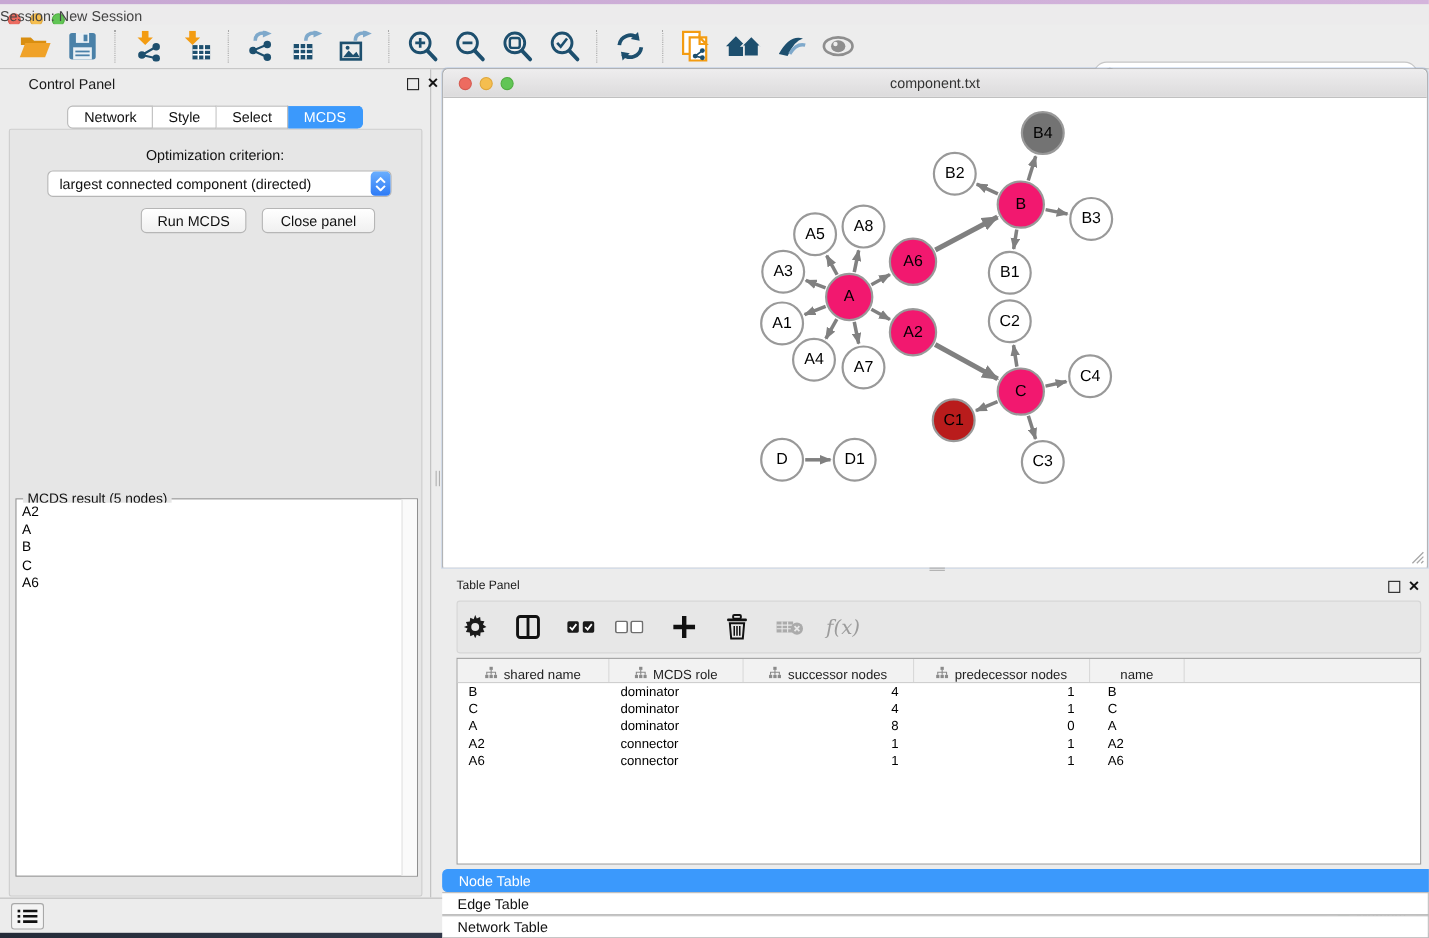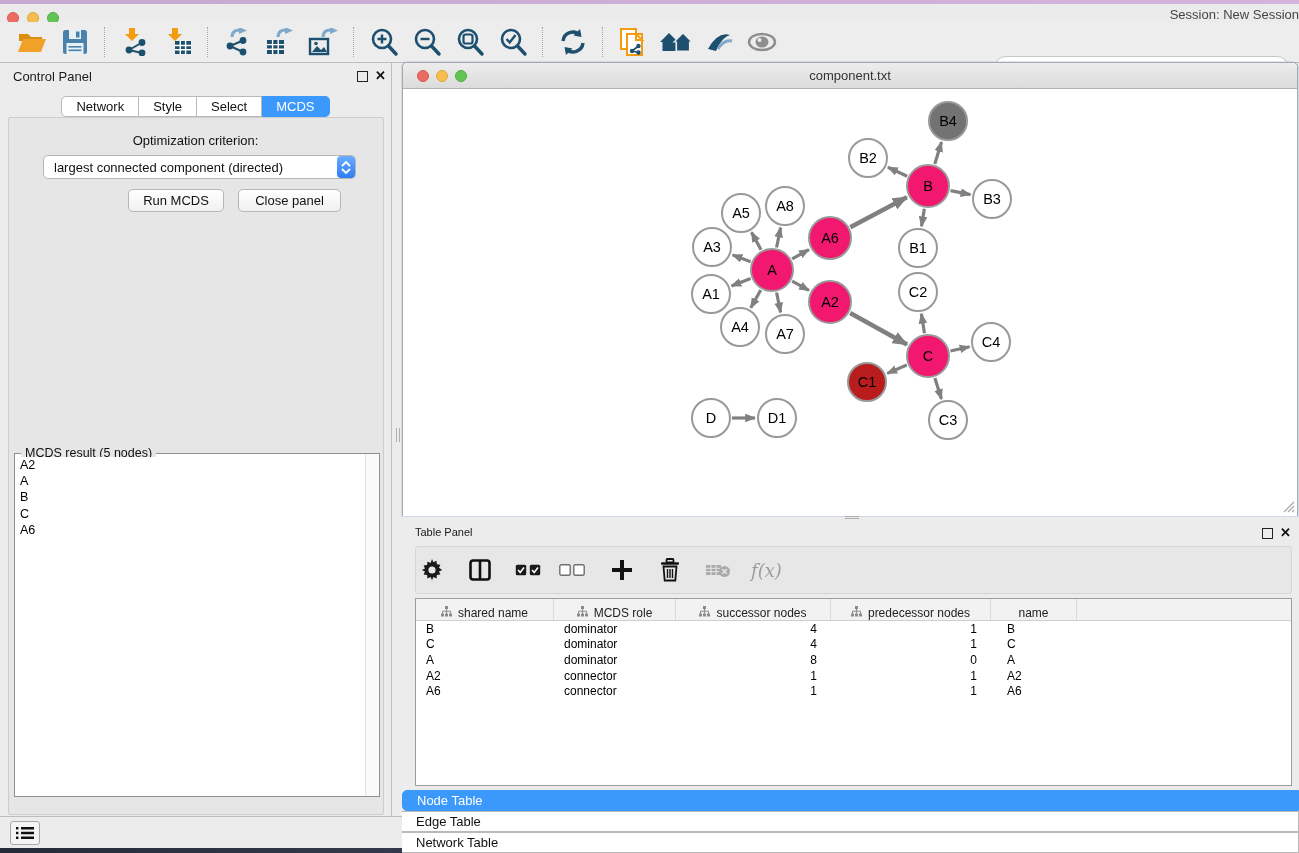--- a/index.html
+++ b/index.html
@@ -7,33 +7,33 @@
   body { font-family:"Liberation Sans", sans-serif; background:#ECECEC; position:relative; }
   #root { position:absolute; inset:0; width:1299px; height:853px; background:#ECECEC; }
 
   
   .desktop-strip-top { position:absolute; left:0; top:0; width:1299px; height:4px; background:linear-gradient(90deg,#C7A8D3,#D4B4DC); }
   .titlebar { position:absolute; left:0; top:4px; width:1299px; height:18px; background:#ECEBEC; }
   .traffic { position:absolute; top:8px; width:12px; height:12px; border-radius:50%; }
   .t-red { left:7px; background:#ED6B60; border:0.5px solid #D55B51;}
   .t-yellow { left:27px; background:#F5BE4F; border:0.5px solid #DFA73C;}
   .t-green { left:47px; background:#61C555; border:0.5px solid #51AD42;}
-  .titlebar-title { position:absolute; left:0; right:0; top:3px; text-align:right; font-size:13px; color:#444; }
+  .titlebar-title { position:absolute; left:0; right:0; top:3px; text-align:left; font-size:13px; color:#444; }
 
   .main-toolbar { position:absolute; left:0; top:22px; width:1299px; height:41px; background:#EDEDED; border-bottom:1px solid #BDBDBD; display:flex; align-items:center; padding-left:10px; }
   .tb-group { display:flex; align-items:center; height:100%; }
   .tb-sep { width:1px; height:30px; border-left:1px dotted #A8A8A8; margin:0 8px; }
   .tb-btn { width:43px; height:36px; display:flex; align-items:center; justify-content:center; }
   .tb-btn svg { display:block; }
   .search-box { position:absolute; right:10px; top:34px; width:295px; height:24px; background:#FFF; border:1px solid #C6C6C6; border-radius:12px; display:flex; align-items:center; padding:0 8px; }
   .search-box input { border:none; outline:none; flex:1; font-size:12px; background:transparent; margin-left:5px; font-family:"Liberation Sans",sans-serif;}
 
   
   .control-panel { position:absolute; left:0; top:63px; width:392px; height:753px; background:#ECECEC; border-right:1px solid #BFBFBF; }
-  .cp-header { position:absolute; left:3px; top:0; width:100%; height:26px; }
+  .cp-header { position:absolute; left:16px; top:0; width:100%; height:26px; }
   .cp-title { position:absolute; left:10px; top:6px; font-size:13px; color:#1A1A1A; }
   .panel-float-icon { position:absolute; top:8px; width:11px; height:11px; border:1.6px solid #222; }
   .panel-close-icon { position:absolute; top:6px; font-size:13px; font-weight:bold; color:#111; line-height:14px;}
   .cp-header .panel-float-icon { right:26px; }
   .cp-header .panel-close-icon { right:8px; }
 
   .cp-inner { position:absolute; left:8px; top:54px; width:376px; height:698px; background:#E6E6E6; border:1px solid #CDCDCD; border-radius:2px; }
 
   .seg-tabs { position:absolute; top:33px; left:0; width:100%; display:flex; justify-content:center; z-index:3; }
   .seg-tab { height:21px; padding:0 14px; background:#FFF; border:1px solid #B9B9B9; border-left:none; font-size:13px; color:#111; display:flex; align-items:center; }

